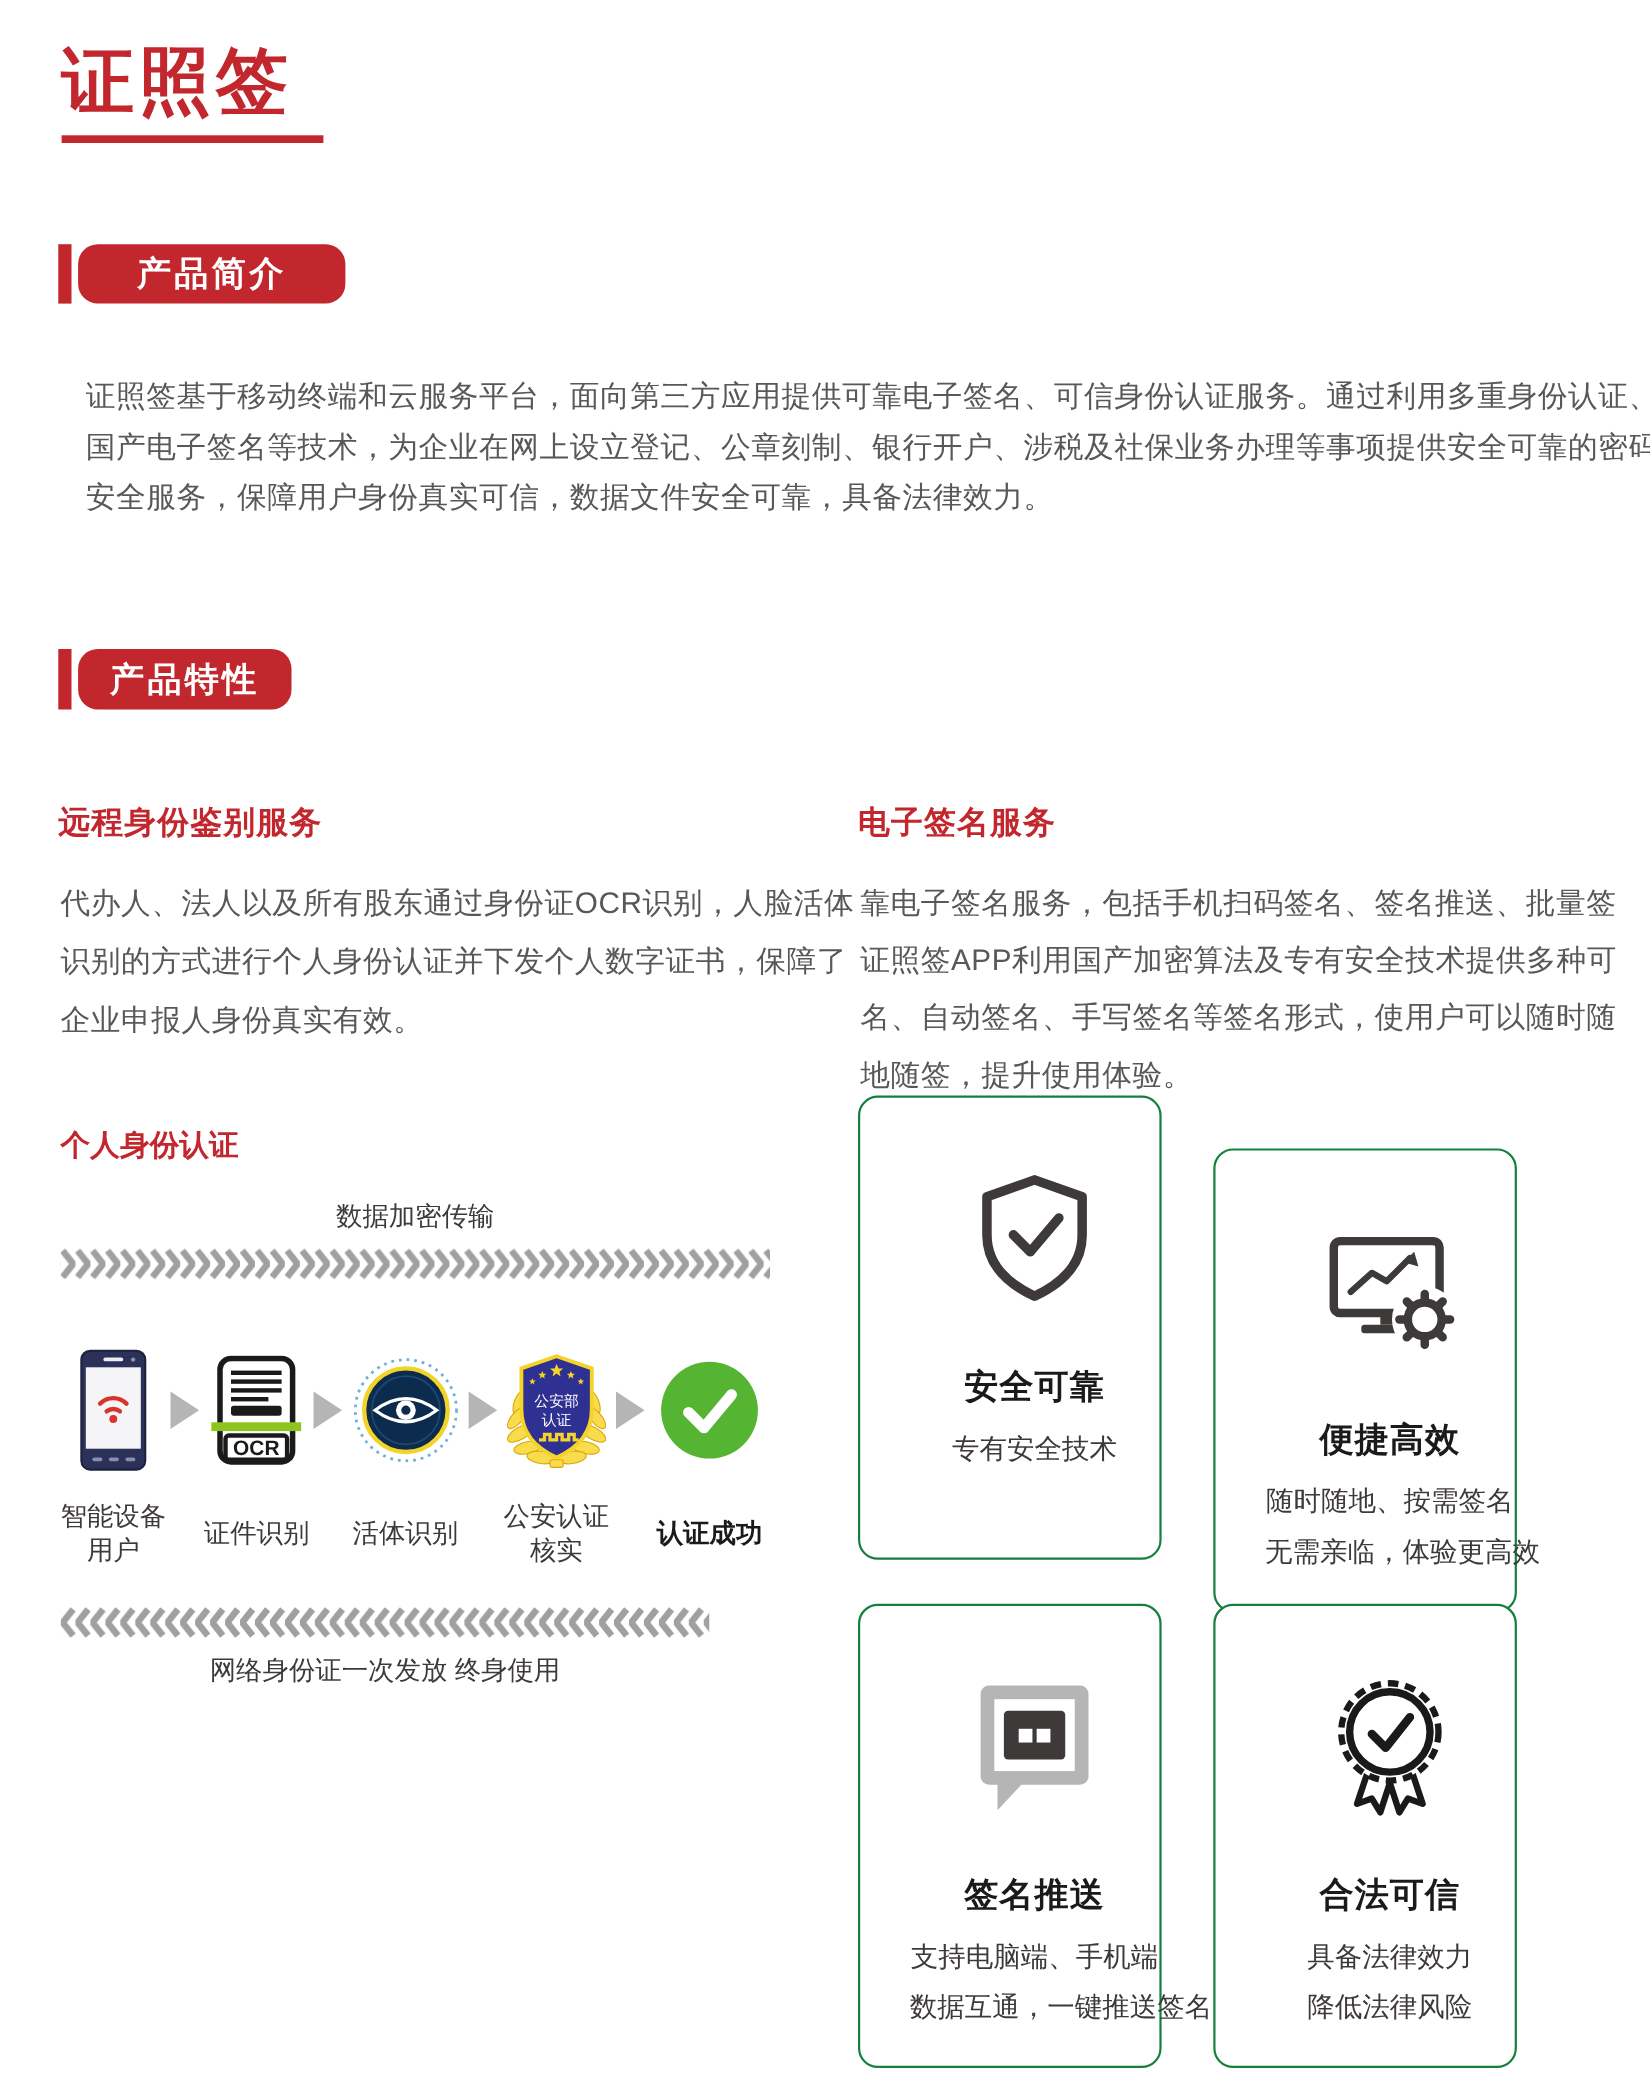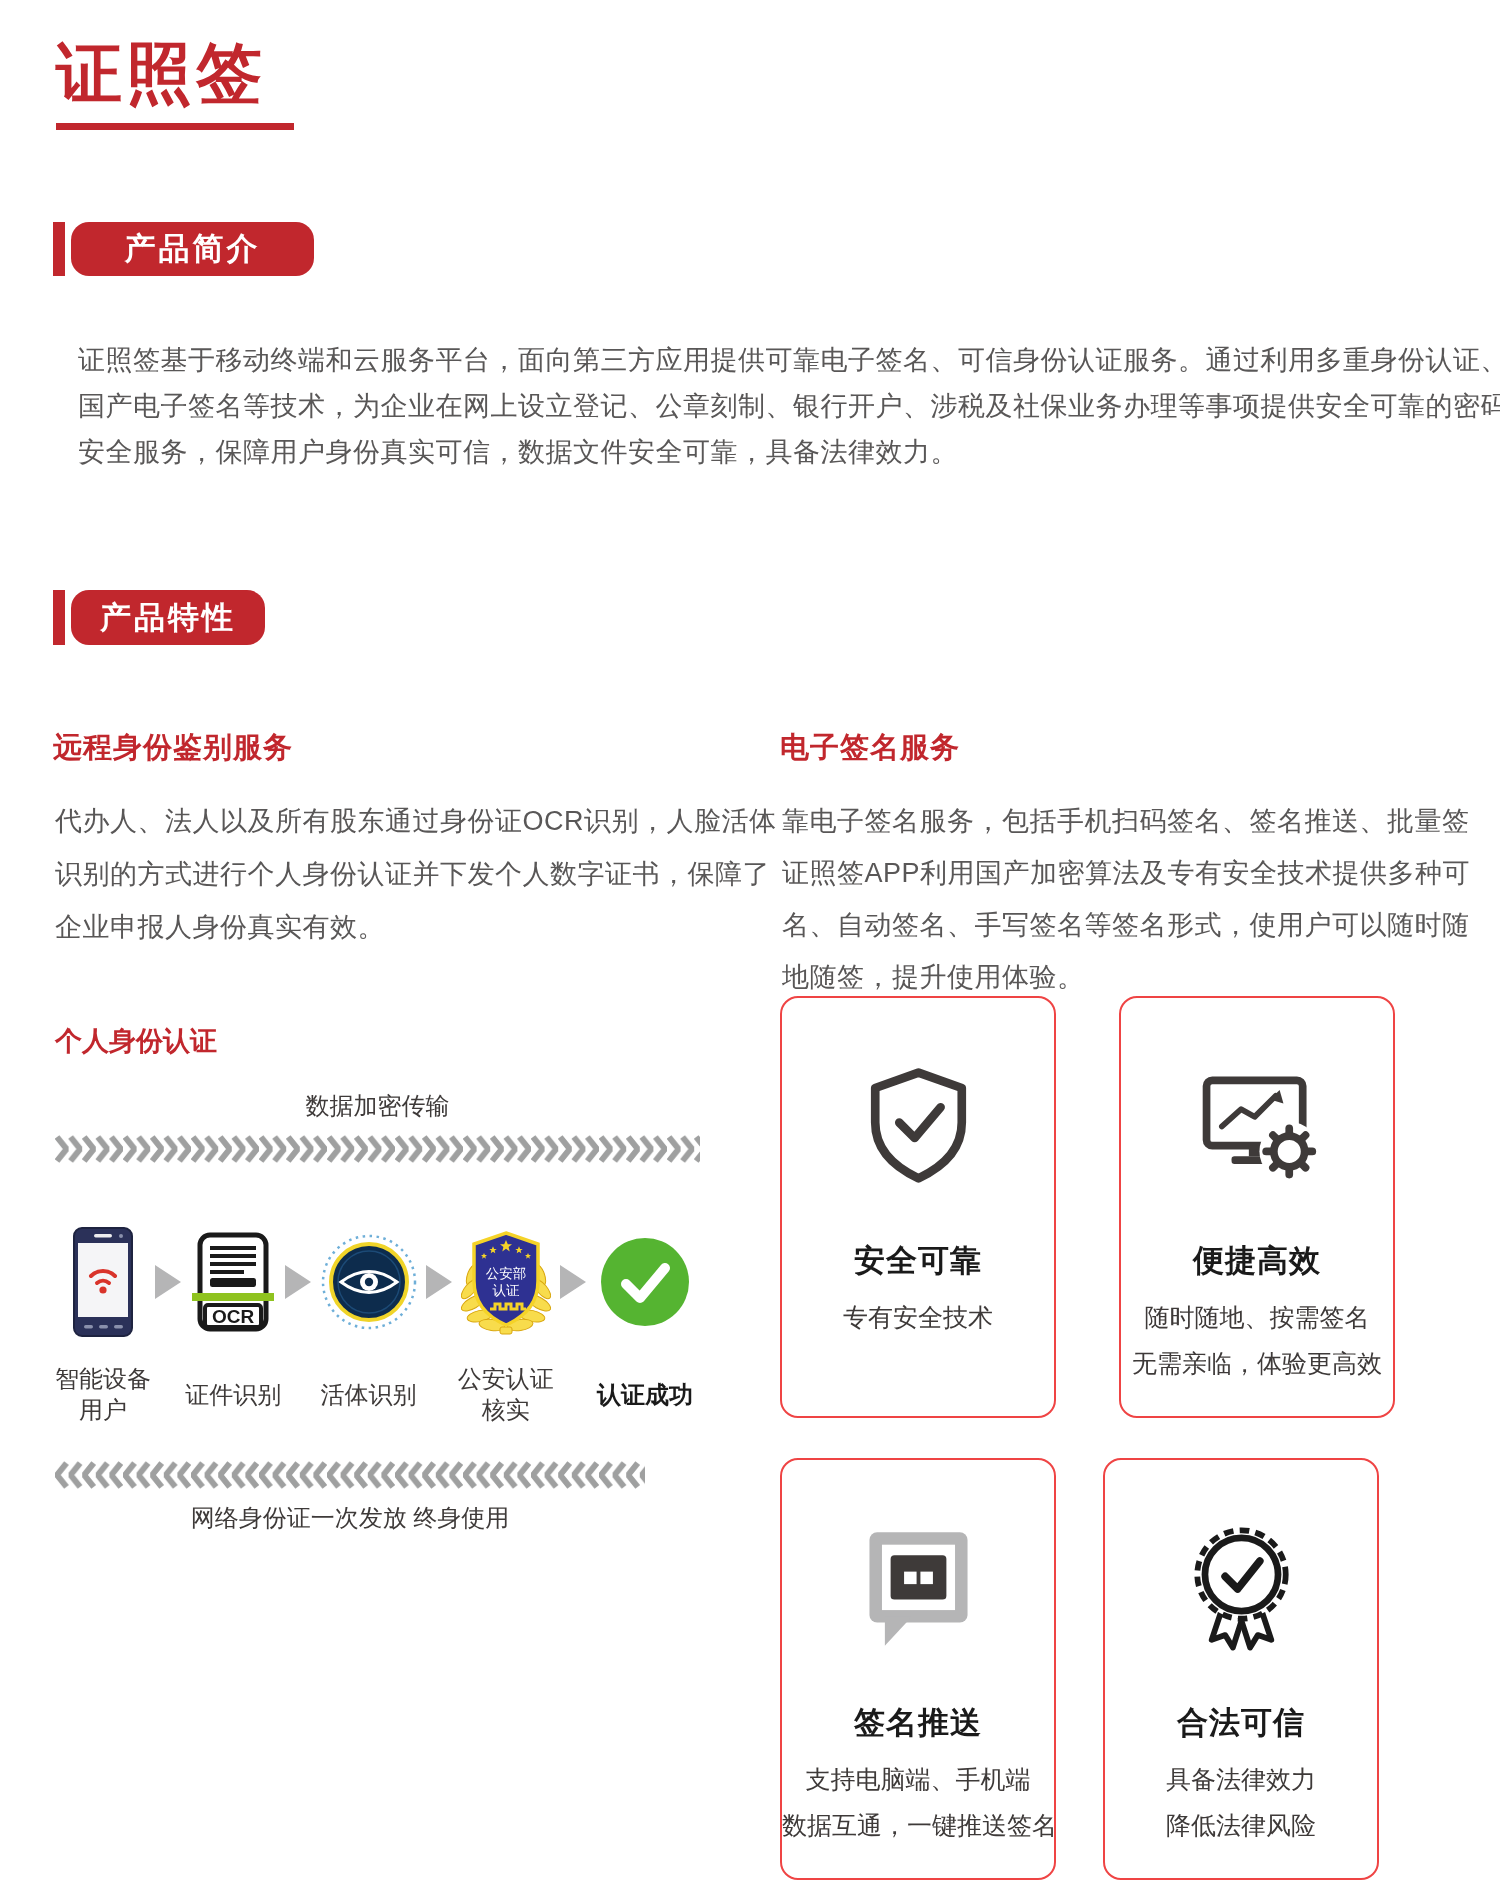--- a/index.html
+++ b/index.html
@@ -31,22 +31,22 @@
   .flow-icon{height:120px;display:flex;align-items:center;justify-content:center;}
   .flow-label{margin-top:16px;height:72px;display:flex;flex-direction:column;justify-content:center;
               text-align:center;font-size:24px;line-height:31px;color:#3E3A39;}
   .flow-label.bold{font-weight:bold;color:#1A1A1A;}
   .flow-arrow{height:120px;display:flex;align-items:center;}
   .tri-right{width:0;height:0;border-left:26px solid #B5B5B6;
              border-top:17px solid transparent;border-bottom:17px solid transparent;}
   .flow-bottom-label{position:absolute;top:420px;left:0;width:590px;text-align:center;
                      font-size:24px;color:#3E3A39;}
   
-  .card{position:absolute;width:276px;height:422px;border:2px solid #ef4444;border-radius:18px;
-        box-sizing:border-box;background:#fff;text-align:center;padding-top:52px;}
+  .card{position:absolute;width:276px;height:422px;border:2px solid #15803d;border-radius:18px;
+        box-sizing:border-box;background:#fff;text-align:center;padding-top:52px;padding-left:45px;}
   .card-icon{height:150px;display:flex;align-items:center;justify-content:center;}
   .card-title{margin-top:40px;font-size:31px;font-weight:bold;color:#1A1A1A;letter-spacing:1px;}
   .card-text{margin-top:12px;font-size:25px;line-height:46px;color:#3E3A39;white-space:nowrap;}
   svg text{font-family:"Liberation Sans","DejaVu Sans",sans-serif;}
 </style>
 </head>
 <body>
 
 <div class="page">
 
@@ -241,21 +241,21 @@
         <path d="M65 10 L110 26 V62 Q110 99 65 120 Q20 99 20 62 V26 Z" fill="none" stroke="#3E3A39" stroke-width="9" stroke-linejoin="round"></path>
         <polyline points="45,62 61,78 88,46" fill="none" stroke="#3E3A39" stroke-width="9" stroke-linecap="round" stroke-linejoin="round"></polyline>
       </svg>
     </div>
     <div class="card-title">安全可靠</div>
     <div class="card-text">
       <div>专有安全技术</div>
     </div>
   </div>
 
-  <div class="card" style="left:1103px;top:996px;margin-left:16px;">
+  <div class="card" style="left:1103px;top:1044px;">
     <div class="card-icon">
       <svg width="125" height="125" viewBox="0 0 130 130">
         <rect x="12" y="18" width="100" height="68" rx="6" fill="none" stroke="#3E3A39" stroke-width="8"></rect>
         <polyline points="28,66 48,48 62,56 84,34" fill="none" stroke="#3E3A39" stroke-width="6" stroke-linecap="round" stroke-linejoin="round"></polyline>
         <polygon points="88,28 92,42 78,38" fill="#3E3A39"></polygon>
         <rect x="56" y="86" width="12" height="11" fill="#3E3A39"></rect>
         <rect x="38" y="97" width="48" height="8" rx="3" fill="#3E3A39"></rect>
         <circle cx="98" cy="92" r="31" fill="#fff"></circle>
         <g fill="#3E3A39">
           <rect x="94" y="64" width="8" height="13" rx="4" transform="rotate(0 98 92)"></rect>

